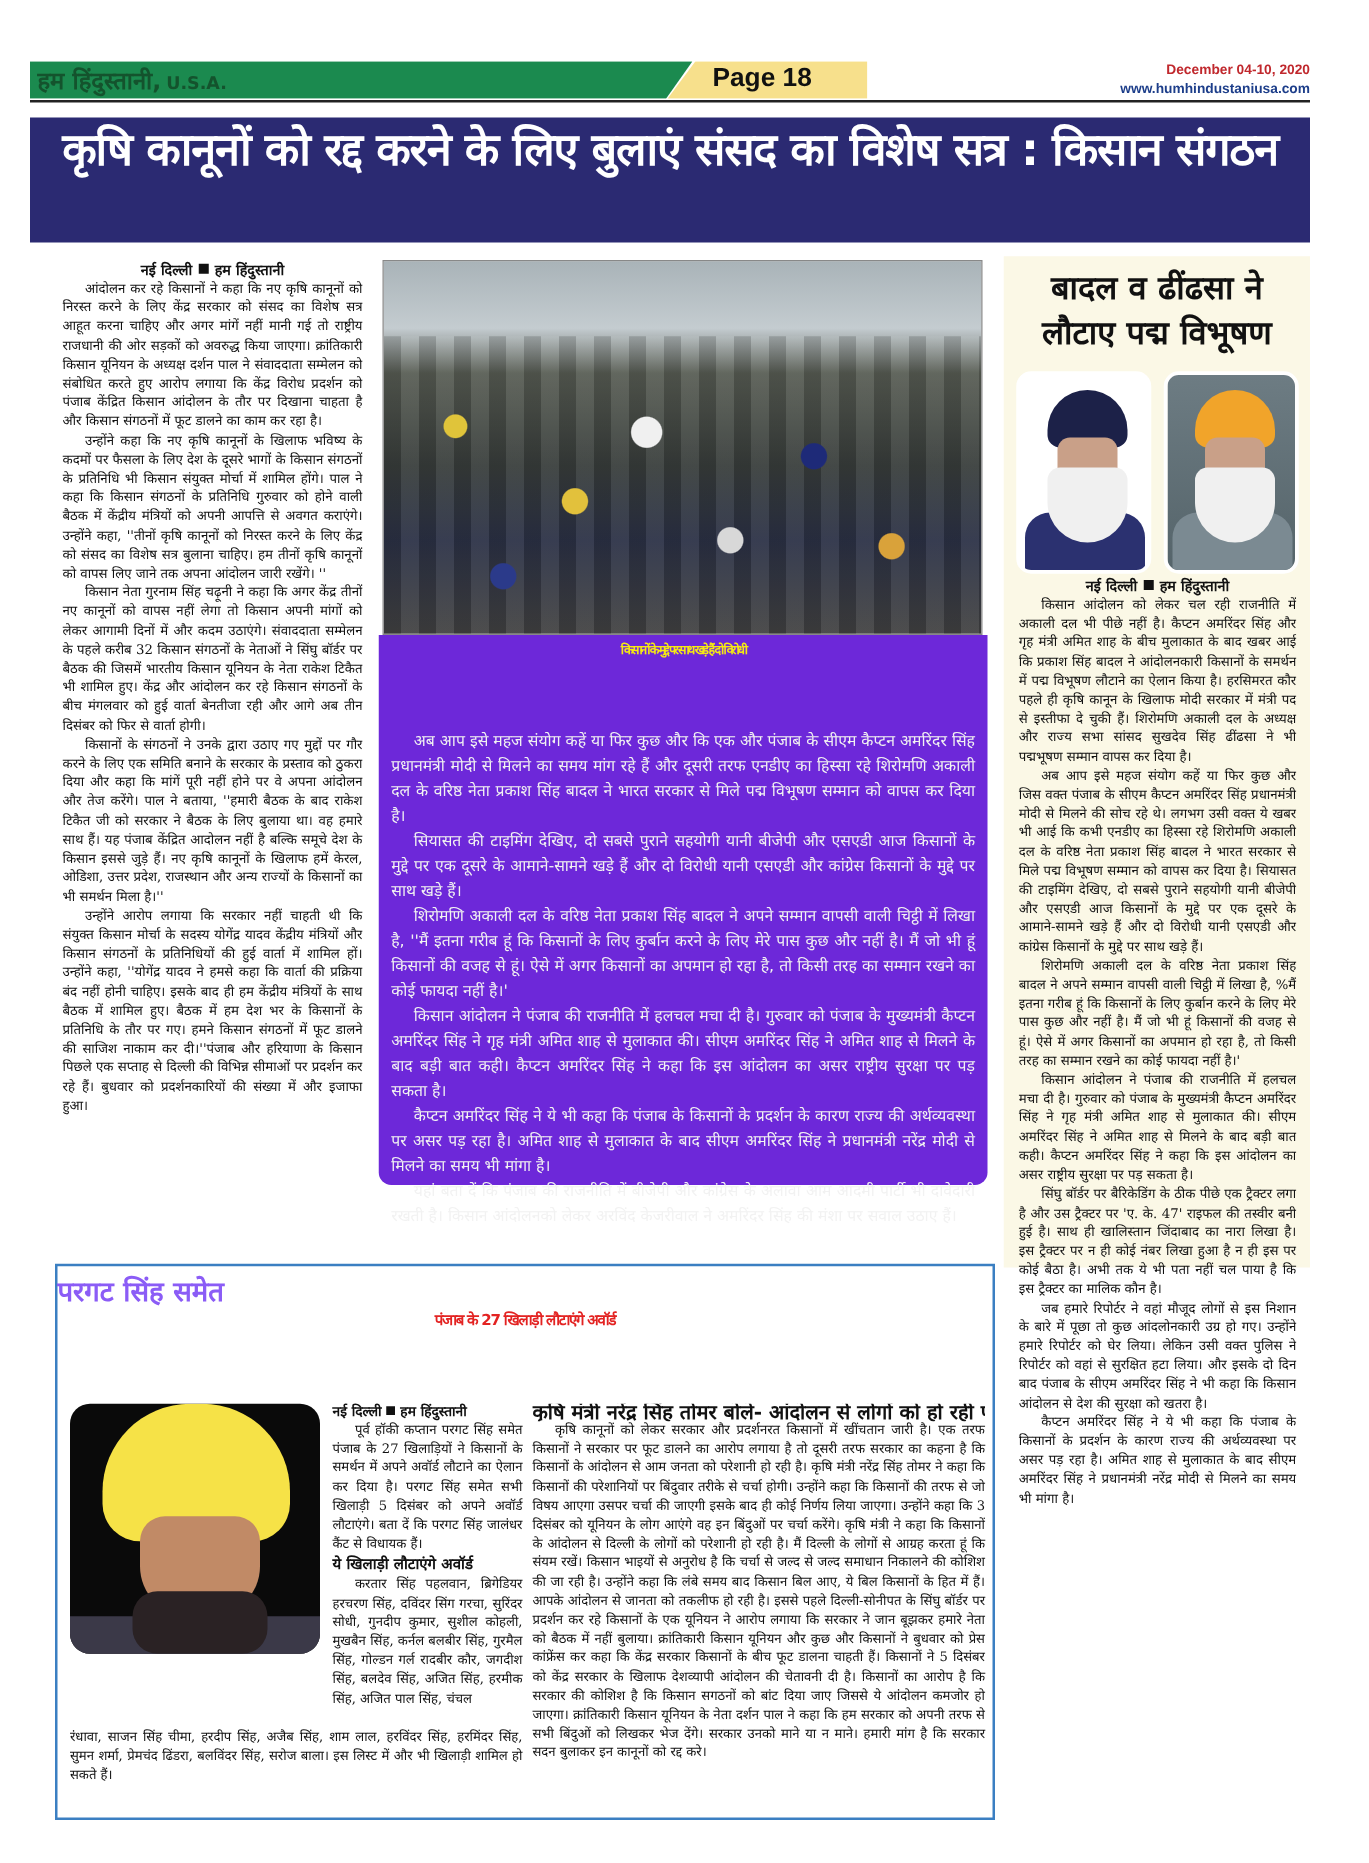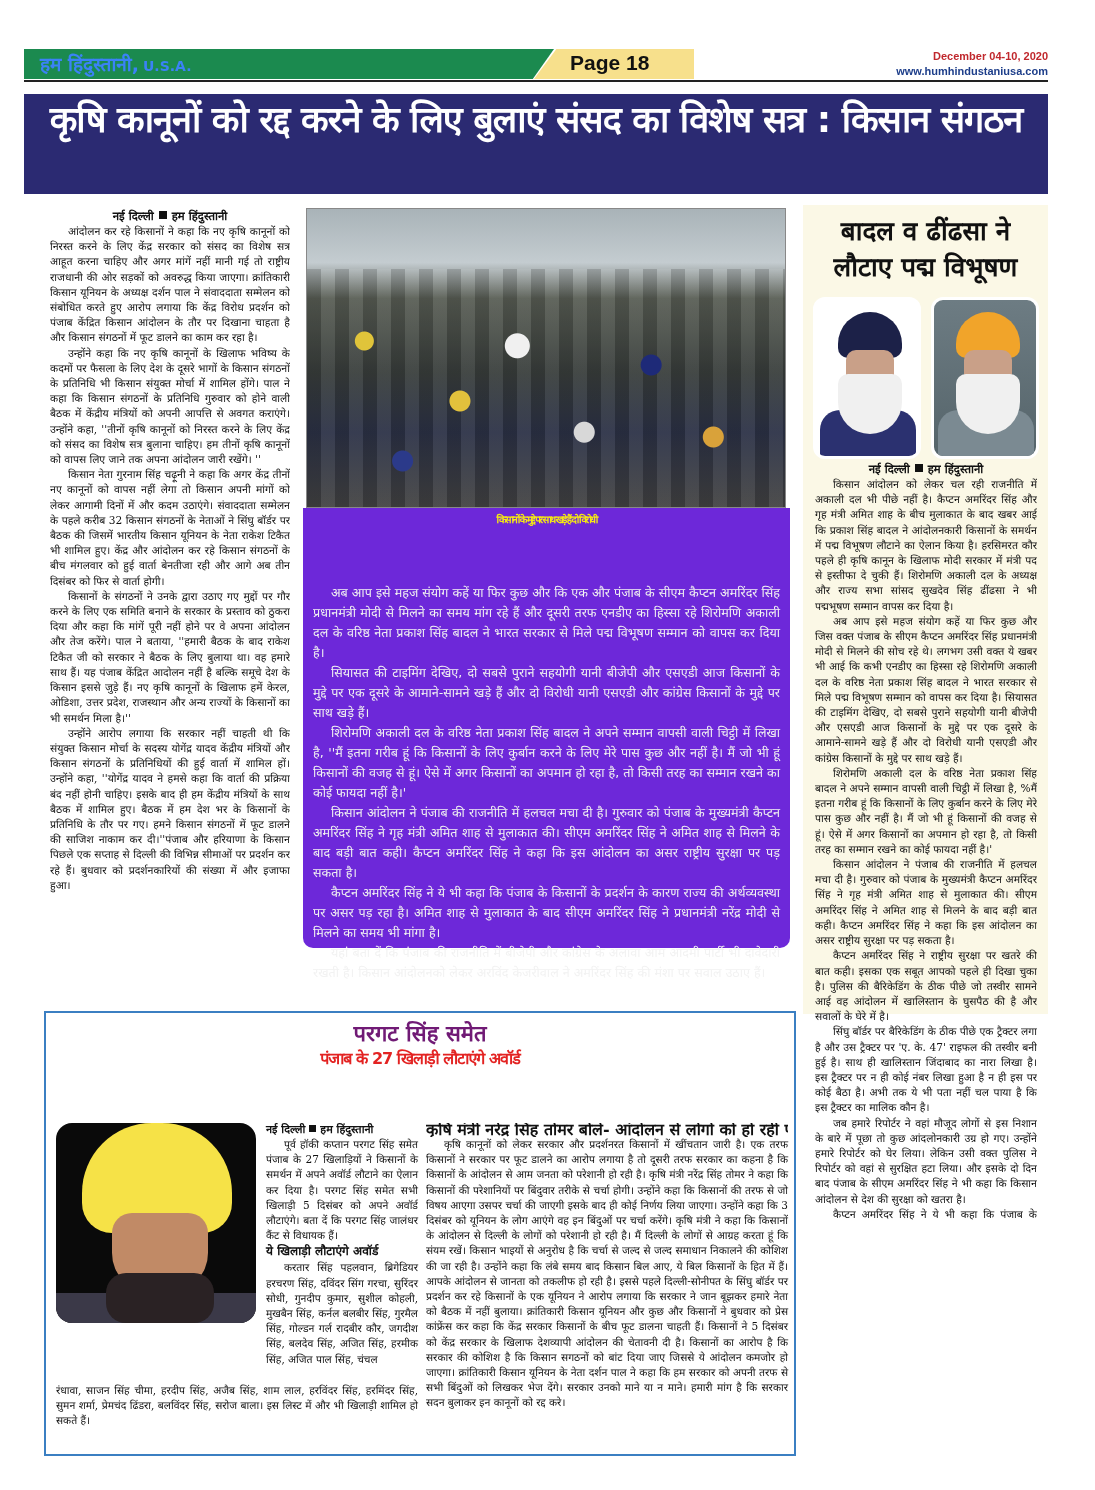--- a/index.html
+++ b/index.html
@@ -3,21 +3,21 @@
 <meta charset="utf-8">
 <style>
   * { box-sizing: border-box; margin: 0; padding: 0; }
   html, body { width: 1095px; height: 1490px; background: #ffffff; overflow: hidden; }
   body { position: relative; font-family: "DejaVu Serif", serif; color: #111; }
 
   
   .masthead { position: absolute; left: 24px; top: 49px; width: 1024px; height: 34px; }
   .mast-green { position: absolute; left: 0; top: 0; width: 530px; height: 30px; background: #1b8a4f;
     clip-path: polygon(0 0, 100% 0, 96% 100%, 0 100%); }
-  .mast-title { position: absolute; left: 16px; top: 2px; color: #3b82f6; font-family: "DejaVu Sans", sans-serif;
+  .mast-title { position: absolute; left: 6px; top: 2px; color: #14532d; font-family: "DejaVu Sans", sans-serif;
     font-weight: bold; font-size: 19px; white-space: nowrap; }
   .mast-title .usa { font-size: 14px; margin-left: 4px; }
   .mast-page { position: absolute; left: 510px; top: 0; width: 160px; height: 30px; background: #f7e08c;
     clip-path: polygon(14% 0, 100% 0, 100% 100%, 0 100%); }
   .mast-page span { position: absolute; left: 36px; top: 2px; font-family: "Liberation Sans", sans-serif;
     font-weight: bold; font-size: 21px; color: #111; }
   .mast-rule { position: absolute; left: 0; top: 31px; width: 1024px; height: 2px; background: #222; }
   .mast-date { position: absolute; right: 0; top: 0; text-align: right; font-family: "Liberation Sans", sans-serif;
     font-weight: bold; font-size: 11px; line-height: 15px; }
   .mast-date .d { color: #c0282d; }
@@ -74,21 +74,21 @@
   .rc-ph.b .turban { background: #f1a42a; }
   .rc-ph .face { position: absolute; left: 30px; top: 50px; width: 48px; height: 34px; border-radius: 10px; background: #c9a088; }
   .rc-ph .beard { position: absolute; left: 22px; top: 74px; width: 64px; height: 60px; border-radius: 10px 10px 32px 32px; background: #f0f0f0; }
   .rc-ph.a .coat { position: absolute; left: 4px; top: 110px; width: 96px; height: 60px; background: #2b3170; border-radius: 20px 20px 0 0; }
   .rc-ph.b .coat { position: absolute; left: 4px; top: 110px; width: 96px; height: 60px; background: #7b8a92; border-radius: 20px 20px 0 0; }
   .rc-text { position: absolute; left: 12px; top: 256px; width: 222px; height: 760px; overflow: hidden; }
   .rc-text .txt { font-size: 10.6px; line-height: 15.2px; }
 
   
   .bottombox { position: absolute; left: 44px; top: 1011px; width: 752px; height: 445px; border: 2px solid #3b7fc2; background: #fff; }
-  .bx-kicker { position: absolute; left: 0; top: 4px; width: 100%; text-align: center; color: #701a75;
+  .bx-kicker { position: absolute; left: 0; top: 4px; width: 100%; text-align: left; color: #8b5cf6;
     font-family: "DejaVu Sans", sans-serif; font-weight: bold; font-size: 22px; }
   .bx-head { position: absolute; left: 0; top: 34px; width: 100%; text-align: center; color: #e32322;
     font-family: "DejaVu Sans", sans-serif; font-weight: bold; font-size: 44px; letter-spacing: -1px; white-space: nowrap; }
   .bx-photo { position: absolute; left: 10px; top: 110px; width: 200px; height: 200px; border-radius: 16px; background: #0a0a0a; overflow: hidden; }
   .bx-photo .turban { position: absolute; left: 26px; top: 0; width: 150px; height: 110px; background: #f6e247; border-radius: 70px 70px 30px 30px; }
   .bx-photo .face { position: absolute; left: 56px; top: 90px; width: 96px; height: 80px; background: #c18a66; border-radius: 20px 20px 40px 40px; }
   .bx-photo .beard { position: absolute; left: 50px; top: 150px; width: 108px; height: 50px; background: #2a2224; border-radius: 20px; }
   .bx-photo .coat { position: absolute; left: 0; top: 170px; width: 200px; height: 40px; background: #3b3948; }
   .bx-col1 { position: absolute; left: 220px; top: 110px; width: 152px; }
   .bx-col1 .txt, .bx-col2 .txt, .bx-bottom .txt { font-size: 10.5px; line-height: 15.2px; }
@@ -171,32 +171,31 @@
   </div>
   <div class="rc-text">
     <div class="dateline">
       <span>नई दिल्ली</span><span class="sq"></span><span>हम हिंदुस्तानी</span>
     </div>
     <div class="txt">
       <p>किसान आंदोलन को लेकर चल रही राजनीति में अकाली दल भी पीछे नहीं है। कैप्टन अमरिंदर सिंह और गृह मंत्री अमित शाह के बीच मुलाकात के बाद खबर आई कि प्रकाश सिंह बादल ने आंदोलनकारी किसानों के समर्थन में पद्म विभूषण लौटाने का ऐलान किया है। हरसिमरत कौर पहले ही कृषि कानून के खिलाफ मोदी सरकार में मंत्री पद से इस्तीफा दे चुकी हैं। शिरोमणि अकाली दल के अध्यक्ष और राज्य सभा सांसद सुखदेव सिंह ढींढसा ने भी पद्मभूषण सम्मान वापस कर दिया है।</p>
       <p>अब आप इसे महज संयोग कहें या फिर कुछ और जिस वक्त पंजाब के सीएम कैप्टन अमरिंदर सिंह प्रधानमंत्री मोदी से मिलने की सोच रहे थे। लगभग उसी वक्त ये खबर भी आई कि कभी एनडीए का हिस्सा रहे शिरोमणि अकाली दल के वरिष्ठ नेता प्रकाश सिंह बादल ने भारत सरकार से मिले पद्म विभूषण सम्मान को वापस कर दिया है। सियासत की टाइमिंग देखिए, दो सबसे पुराने सहयोगी यानी बीजेपी और एसएडी आज किसानों के मुद्दे पर एक दूसरे के आमाने-सामने खड़े हैं और दो विरोधी यानी एसएडी और कांग्रेस किसानों के मुद्दे पर साथ खड़े हैं।</p>
       <p>शिरोमणि अकाली दल के वरिष्ठ नेता प्रकाश सिंह बादल ने अपने सम्मान वापसी वाली चिट्ठी में लिखा है, %मैं इतना गरीब हूं कि किसानों के लिए कुर्बान करने के लिए मेरे पास कुछ और नहीं है। मैं जो भी हूं किसानों की वजह से हूं। ऐसे में अगर किसानों का अपमान हो रहा है, तो किसी तरह का सम्मान रखने का कोई फायदा नहीं है।'</p>
       <p>किसान आंदोलन ने पंजाब की राजनीति में हलचल मचा दी है। गुरुवार को पंजाब के मुख्यमंत्री कैप्टन अमरिंदर सिंह ने गृह मंत्री अमित शाह से मुलाकात की। सीएम अमरिंदर सिंह ने अमित शाह से मिलने के बाद बड़ी बात कही। कैप्टन अमरिंदर सिंह ने कहा कि इस आंदोलन का असर राष्ट्रीय सुरक्षा पर पड़ सकता है।</p>
-      <p>कैप्टन अमरिंदर सिंह ने राष्ट्रीय सुरक्षा पर खतरे की बात कही। इसका एक सबूत आपको पहले ही दिखा चुका है। पुलिस की बैरिकेडिंग के ठीक पीछे जो तस्वीर सामने आई वह आंदोलन में खालिस्तान के घुसपैठ की है और सवालों के घेरे में है।</p>
       <p>सिंघु बॉर्डर पर बैरिकेडिंग के ठीक पीछे एक ट्रैक्टर लगा है और उस ट्रैक्टर पर 'ए. के. 47' राइफल की तस्वीर बनी हुई है। साथ ही खालिस्तान जिंदाबाद का नारा लिखा है। इस ट्रैक्टर पर न ही कोई नंबर लिखा हुआ है न ही इस पर कोई बैठा है। अभी तक ये भी पता नहीं चल पाया है कि इस ट्रैक्टर का मालिक कौन है।</p>
       <p>जब हमारे रिपोर्टर ने वहां मौजूद लोगों से इस निशान के बारे में पूछा तो कुछ आंदलोनकारी उग्र हो गए। उन्होंने हमारे रिपोर्टर को घेर लिया। लेकिन उसी वक्त पुलिस ने रिपोर्टर को वहां से सुरक्षित हटा लिया। और इसके दो दिन बाद पंजाब के सीएम अमरिंदर सिंह ने भी कहा कि किसान आंदोलन से देश की सुरक्षा को खतरा है।</p>
       <p>कैप्टन अमरिंदर सिंह ने ये भी कहा कि पंजाब के किसानों के प्रदर्शन के कारण राज्य की अर्थव्यवस्था पर असर पड़ रहा है। अमित शाह से मुलाकात के बाद सीएम अमरिंदर सिंह ने प्रधानमंत्री नरेंद्र मोदी से मिलने का समय भी मांगा है।</p>
 
     </div>
   </div>
 </div>
 
 <div class="bottombox">
   <div class="bx-kicker">परगट सिंह समेत</div>
-  <div class="bx-head" style="display: block; font-size: 16px;">पंजाब के 27 खिलाड़ी लौटाएंगे अवॉर्ड</div>
+  <div class="bx-head" style="display: block; font-size: 12px;">पंजाब के 27 खिलाड़ी लौटाएंगे अवॉर्ड</div>
   <div class="bx-photo">
     <div class="coat"></div>
       <div class="turban"></div>
       <div class="face"></div>
       <div class="beard"></div>
   </div>
   <div class="bx-col1">
     <div class="bx-dl">
       <span>नई दिल्ली</span><span class="sq"></span><span>हम हिंदुस्तानी</span>
     </div>

